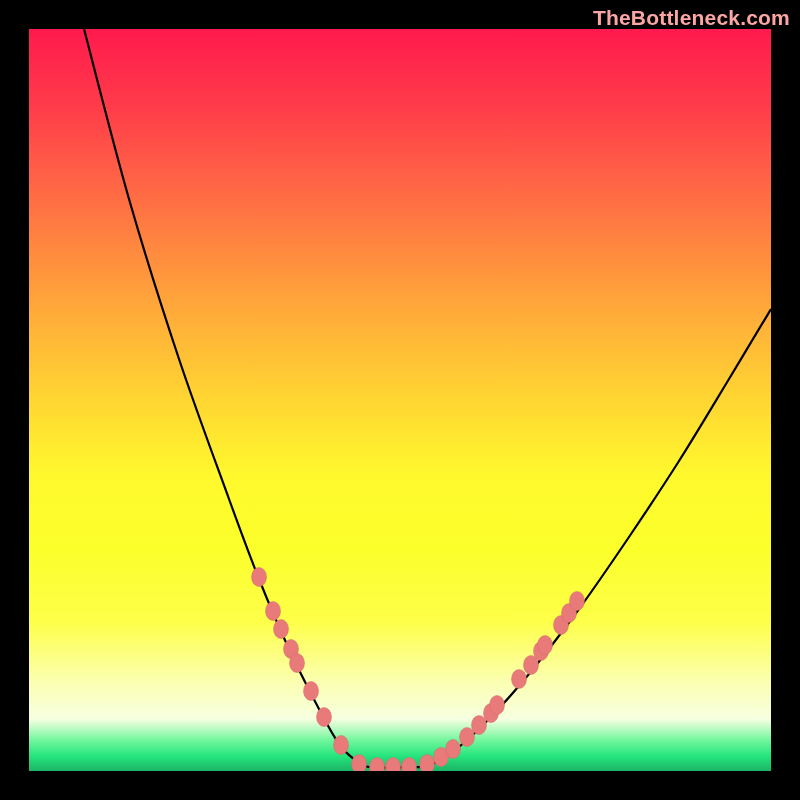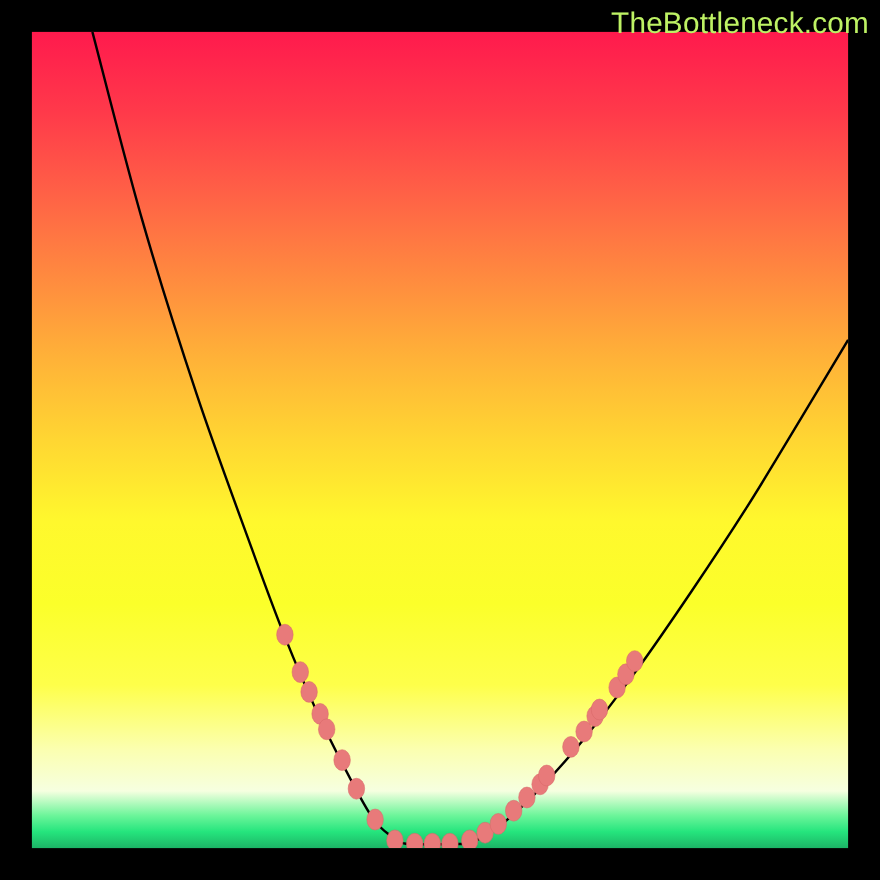--- a/index.html
+++ b/index.html
@@ -32,23 +32,23 @@
       #6cf59a 96%,
       #25e57d 98%,
       #1cb466 100%
     );
     overflow: hidden;
   }
   .watermark {
     position: absolute;
     top: 6px;
     right: 10px;
-    color: #bef264;
-    font-size: 27px;
-    font-weight: 400;
+    color: #fca5a5;
+    font-size: 21px;
+    font-weight: 700;
     letter-spacing: 0.2px;
     user-select: none;
   }
   svg.curve {
     position: absolute;
     left: 0;
     top: 0;
     width: 742px;
     height: 742px;
     overflow: visible;

